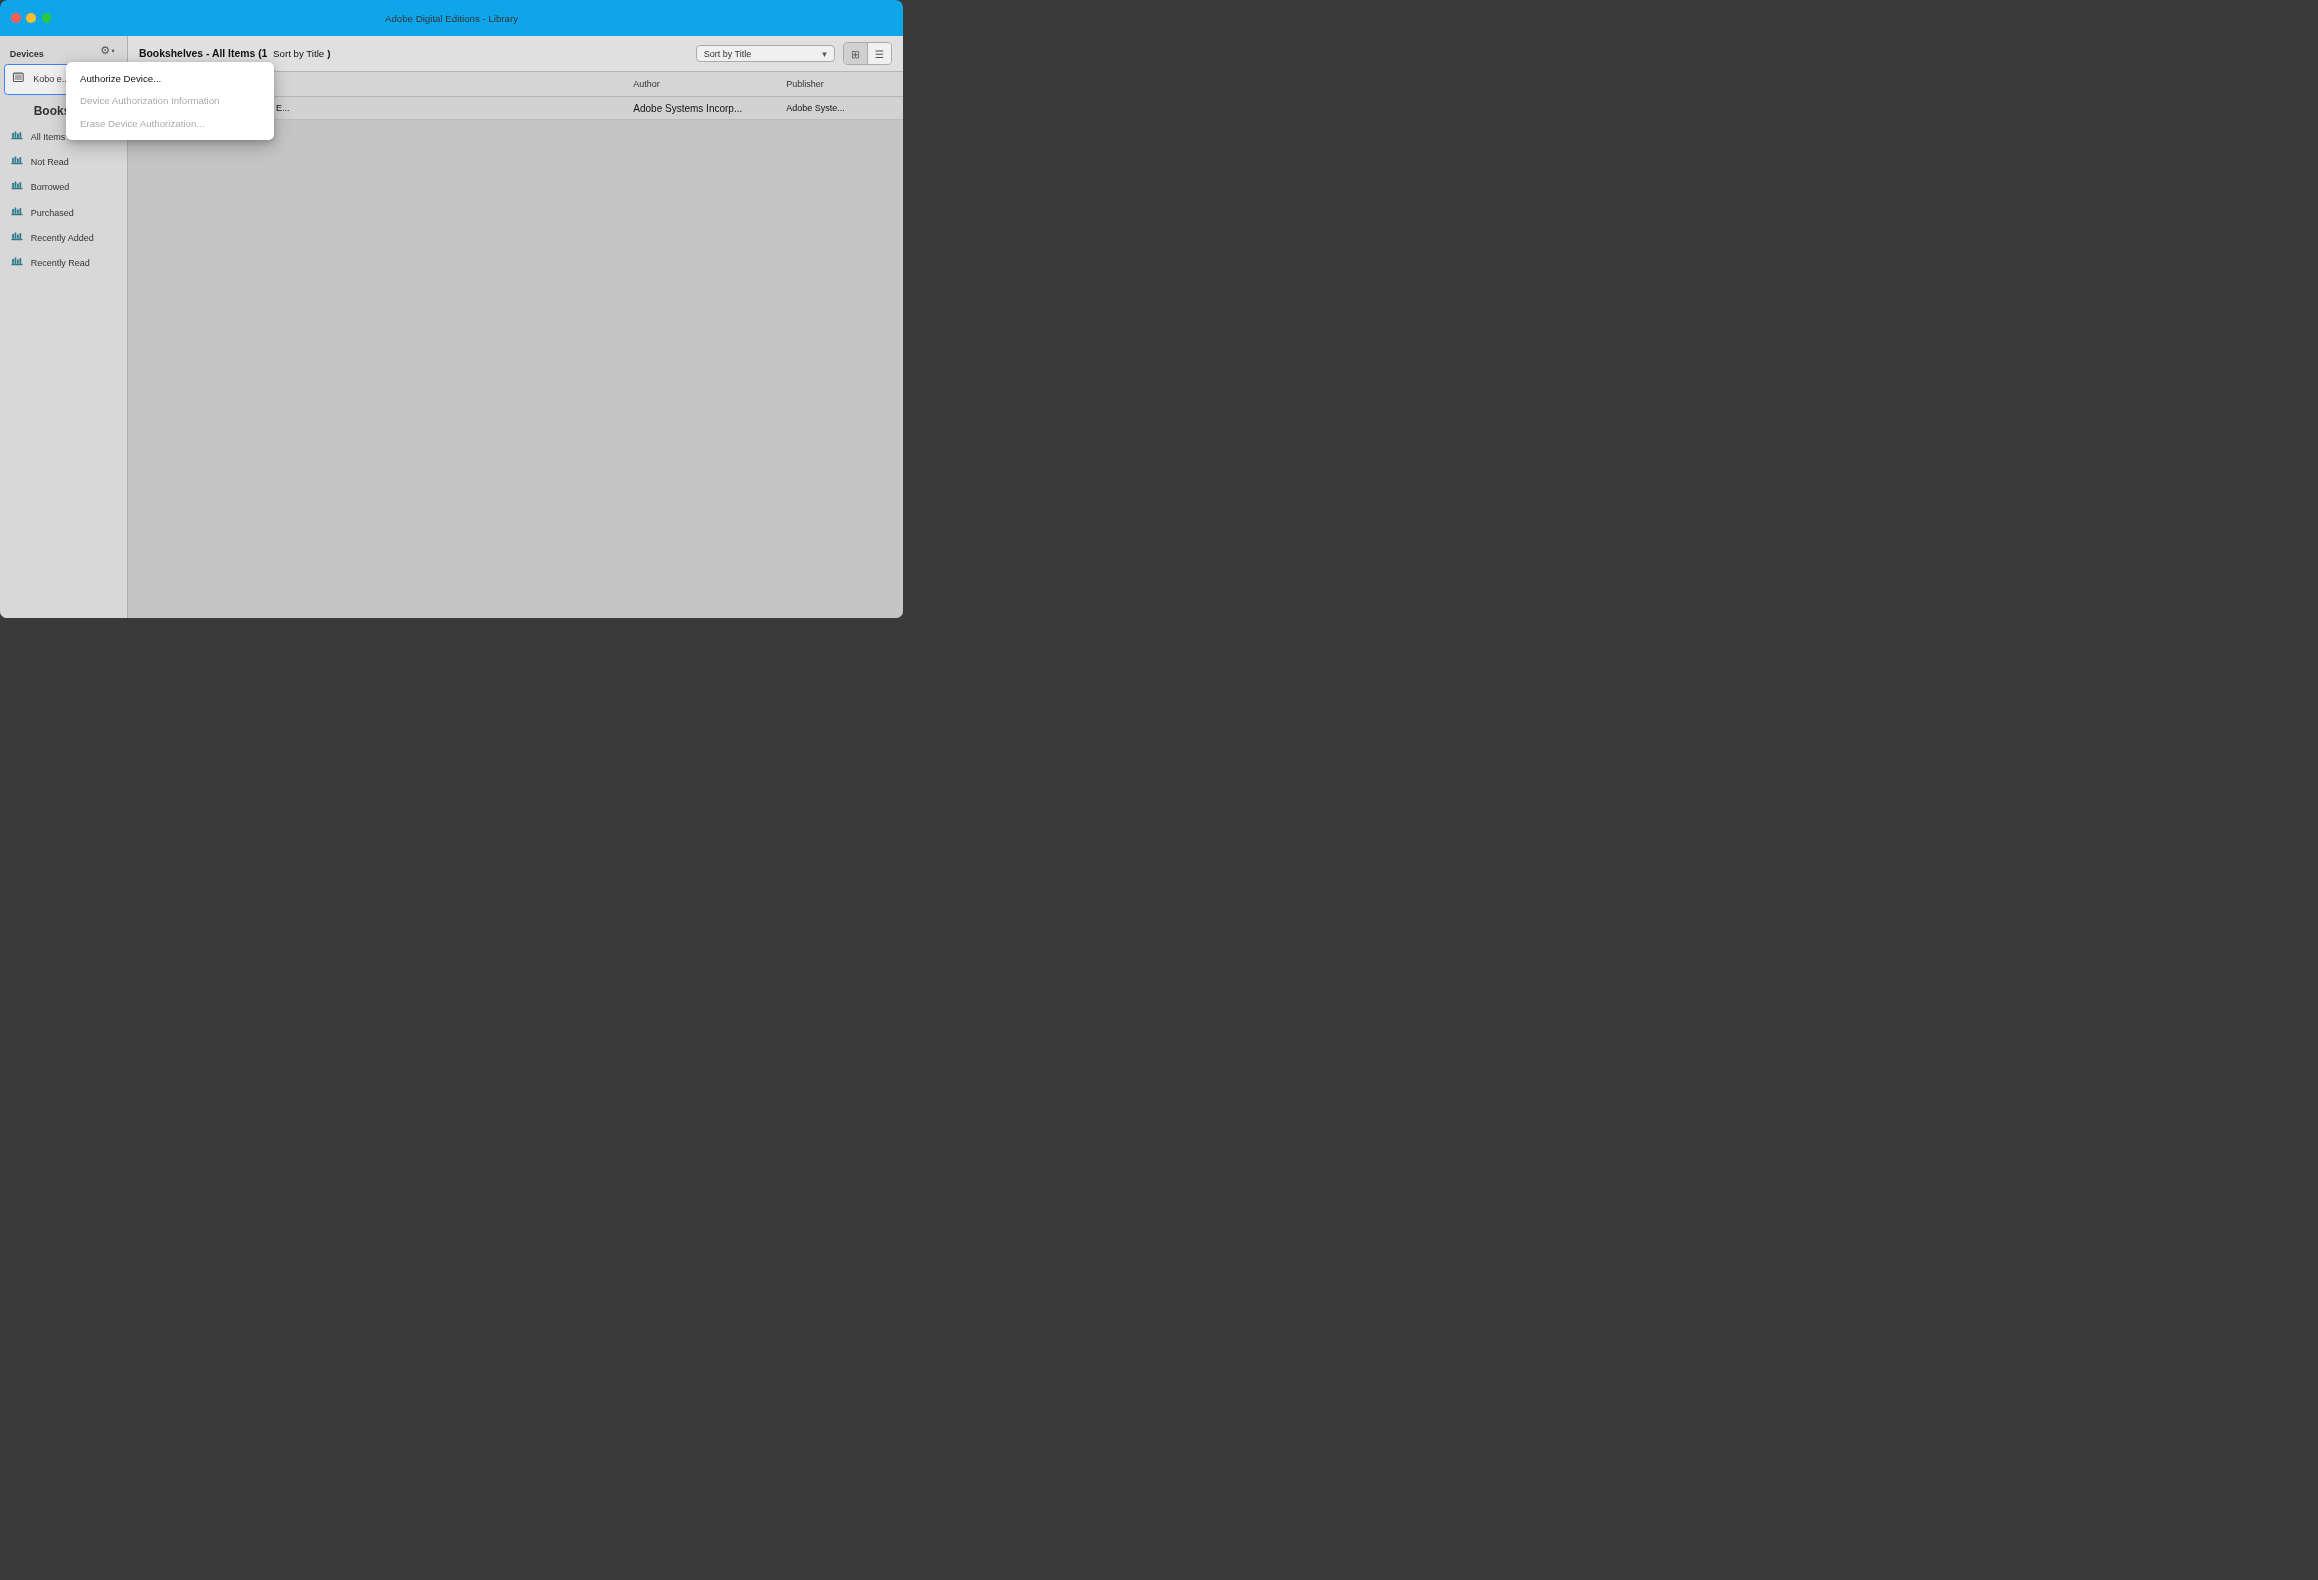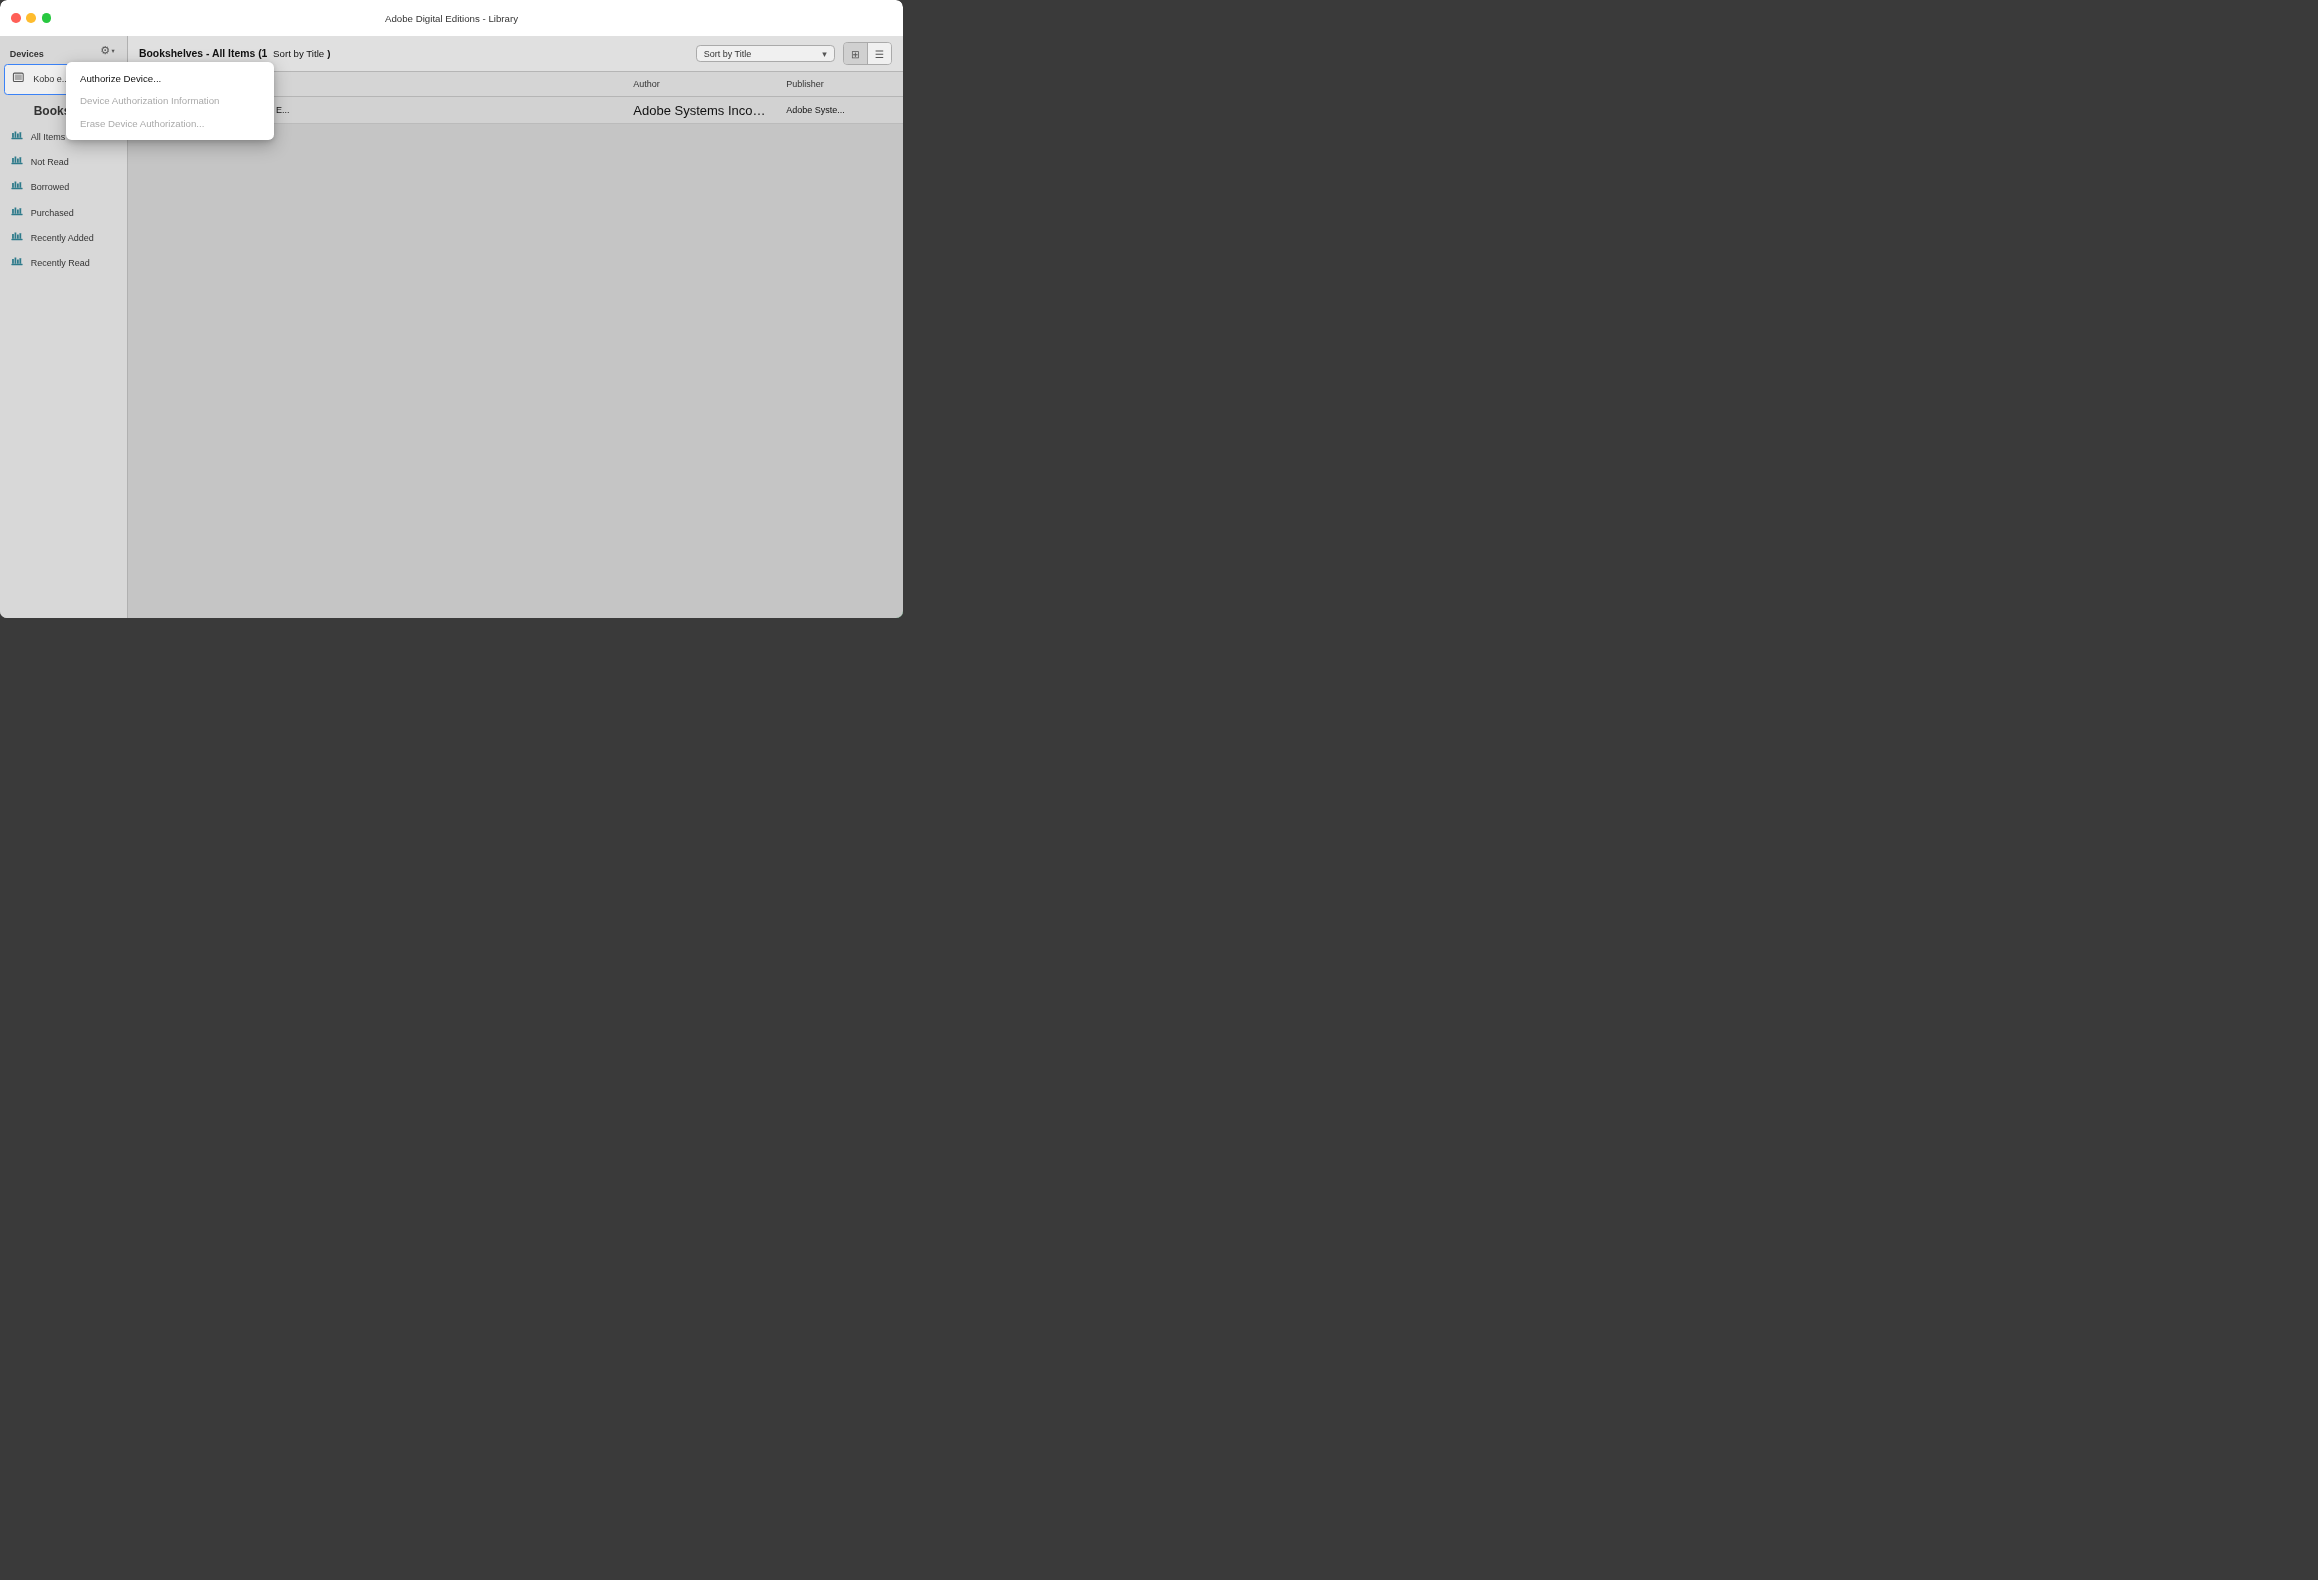--- a/index.html
+++ b/index.html
@@ -9,21 +9,21 @@
       width: 903px;
       height: 618px;
       display: flex;
       flex-direction: column;
       border-radius: 7px;
       overflow: hidden;
     }
 
     
     .titlebar {
-      background: #ffffff;
+      background: #0ea5e9;
       height: 36px;
       display: flex;
       align-items: center;
       justify-content: center;
       position: relative;
       border-radius: 7px 7px 0 0;
       flex-shrink: 0;
     }
     .titlebar-buttons {
       position: absolute;
@@ -242,21 +242,21 @@
       padding: 2.8px 11px;
       font-size: 9px;
       color: #111;
       white-space: nowrap;
       overflow: hidden;
       text-overflow: ellipsis;
     }
     .row-author {
       width: 153px;
       padding: 2.8px 8.3px;
-      font-size: 13px;
+      font-size: 10px;
       color: #111;
       white-space: nowrap;
       overflow: hidden;
       text-overflow: ellipsis;
     }
     .row-publisher {
       width: 125px;
       padding: 2.8px 8.3px;
       font-size: 9px;
       color: #111;

